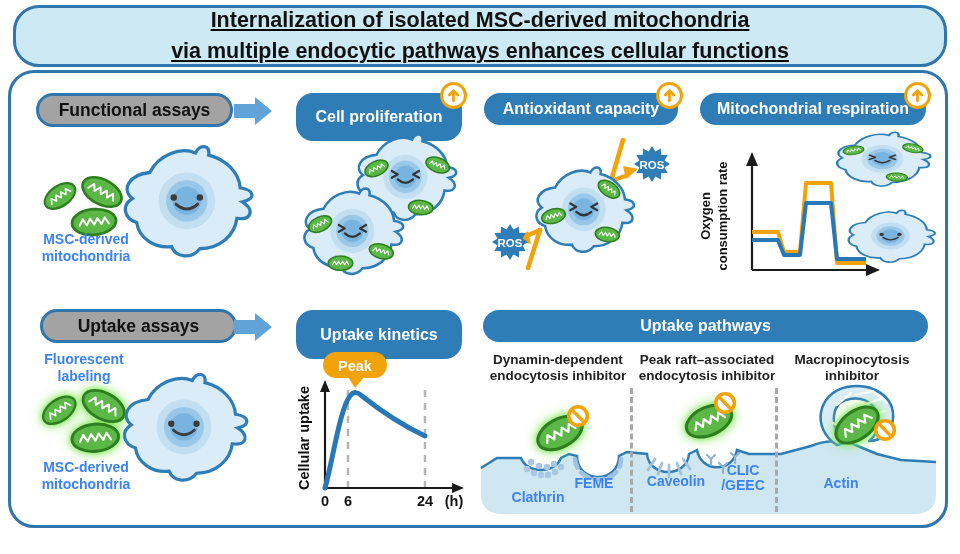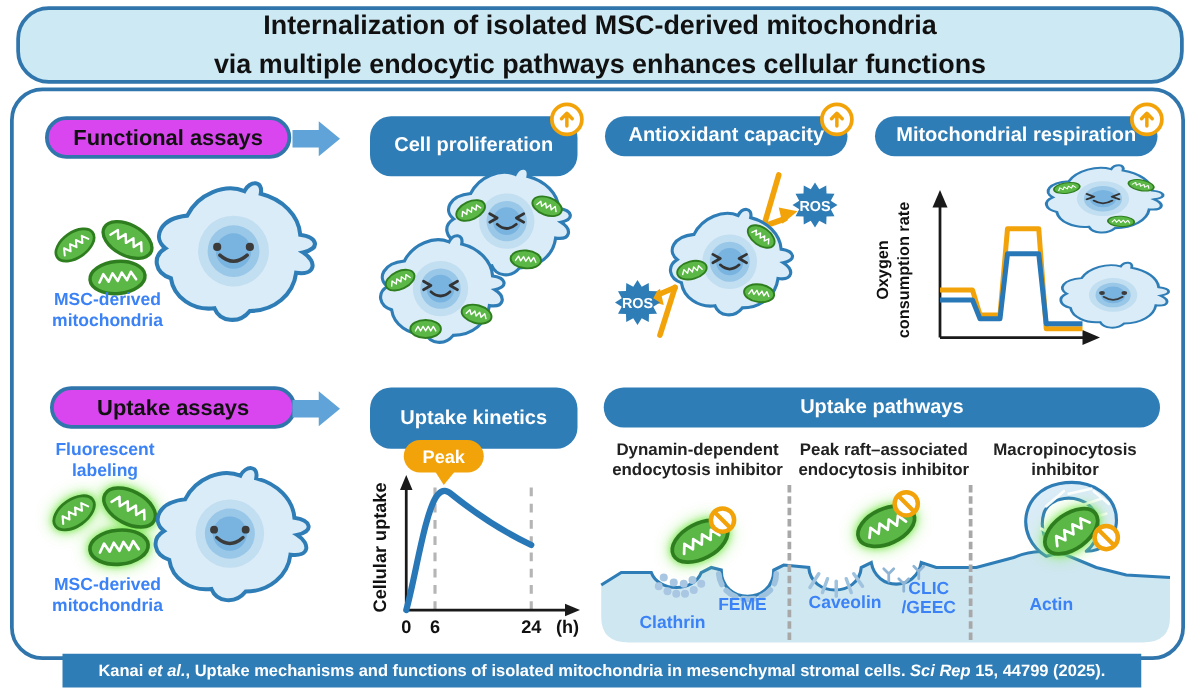--- a/index.html
+++ b/index.html
@@ -3,27 +3,27 @@
 <meta charset="utf-8">
 <style>
   * { box-sizing: border-box; margin: 0; padding: 0; }
   body { background:#fff; font-family:"Liberation Sans", sans-serif; }
   .stage { position:relative; width:960px; height:554px; background:#fff; overflow:hidden; }
   .abs { position:absolute; }
   svg { overflow:visible; display:block; }
 
   .titlebox { left:13px; top:5px; width:934px; height:62px; background:#cde9f4;
     border:3px solid #3076ac; border-radius:26px; display:flex; flex-direction:column;
-    align-items:center; justify-content:center; }
+    align-items:center; justify-content:center;text-decoration:underline; }
   .titlebox div { font-size:21.5px; font-weight:bold; color:#111; line-height:1.42; }
 
   .mainbox { left:8px; top:70px; width:940px; height:458px; background:#fff;
     border:3px solid #3076ac; border-radius:26px; }
 
-  .pill-light { background:#d946ef; border:3px solid #3076ac; border-radius:24px;
+  .pill-light { background:#a3a3a3; border:3px solid #3076ac; border-radius:24px;
     display:flex; align-items:center; justify-content:center;
     font-weight:bold; font-size:17.5px; color:#111; }
   .pill-blue { background:#2e7db6; border-radius:17px; display:flex; align-items:center;
     justify-content:center; font-weight:bold; font-size:16px; color:#fff; }
 
   .lbl { font-weight:bold; color:#3b82f6; text-align:center; line-height:1.18; font-size:14px; }
   .head-sm { font-weight:bold; color:#222; text-align:center; line-height:1.22; font-size:13.5px; }
 
   .upbadge { width:27px; height:27px; border-radius:50%; background:#fff;
     border:3.5px solid #f2a30a; display:flex; align-items:center; justify-content:center; }
@@ -377,17 +377,14 @@
 
   <div class="abs lbl" style="left:498px; top:489px; width:80px;">Clathrin</div>
   <div class="abs lbl" style="left:559px; top:475px; width:70px;">FEME</div>
   <div class="abs lbl" style="left:636px; top:473px; width:80px;">Caveolin</div>
   <div class="abs lbl" style="left:712px; top:463px; width:62px; line-height:1.1;">
     <div>CLIC</div>
     <div>/GEEC</div>
   </div>
   <div class="abs lbl" style="left:811px; top:475px; width:60px;">Actin</div>
 
-  <div class="abs citebar">
-    <span>Kanai</span><span class="it"> et al.</span><span>, Uptake mechanisms and functions of isolated mitochondria in mesenchymal stromal cells. </span><span class="it">Sci Rep</span><span> 15, 44799 (2025).</span>
-  </div>
 
 </div>
 
 </body></html>

